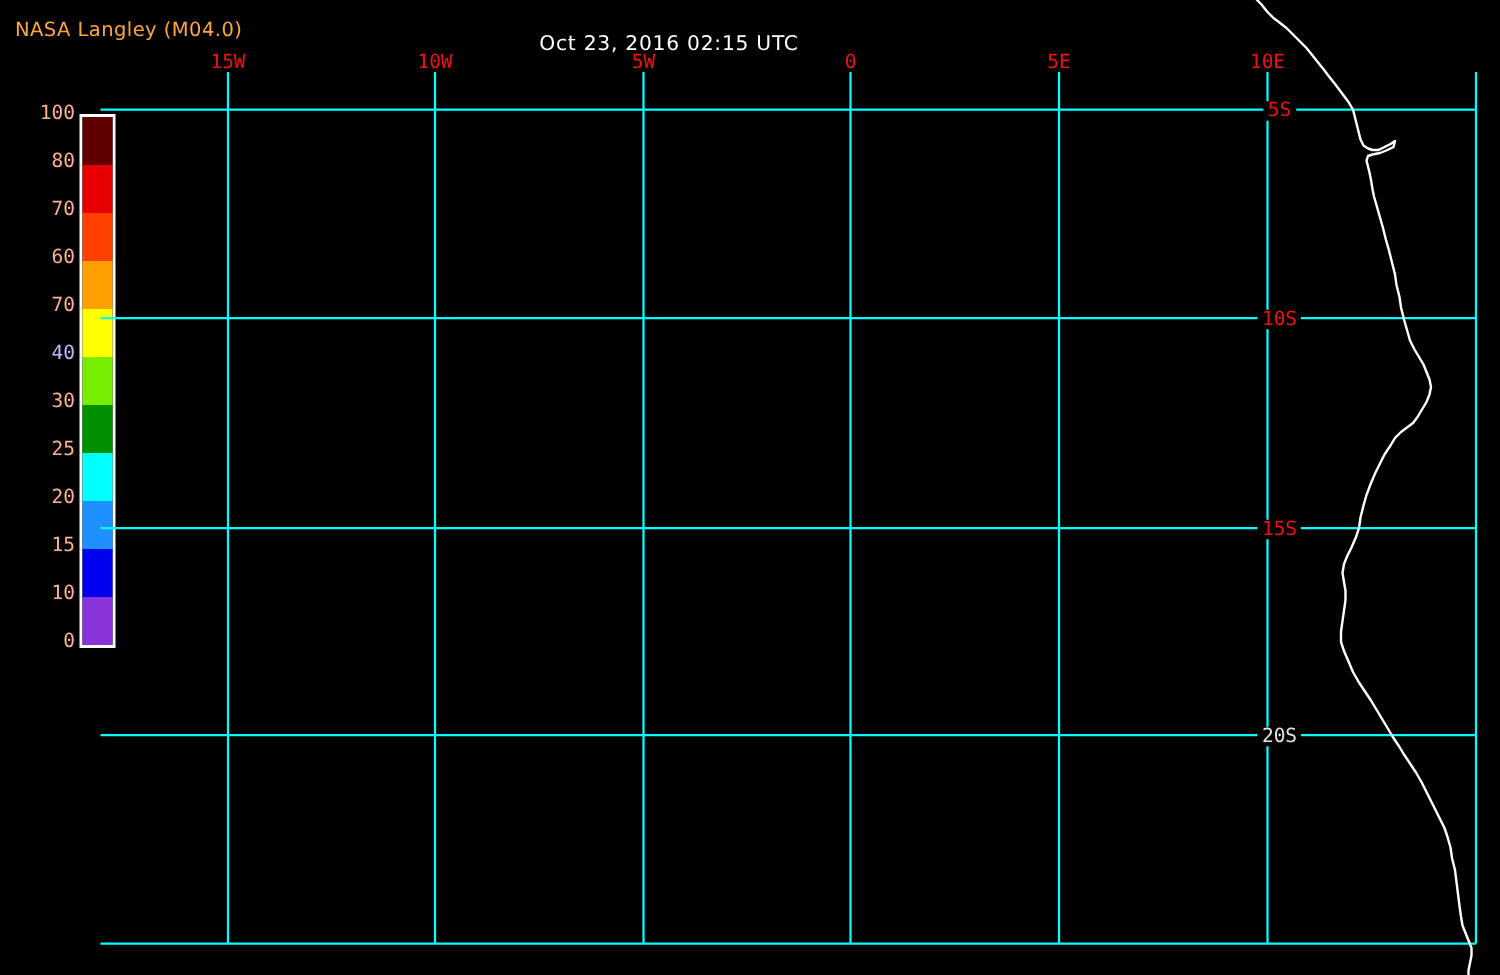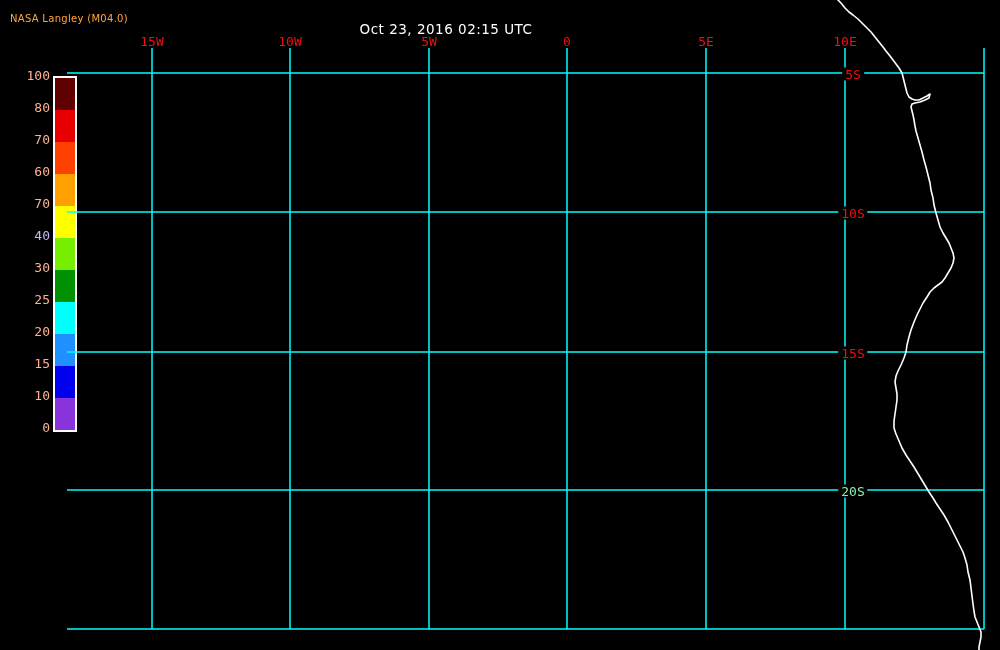--- a/index.html
+++ b/index.html
@@ -12,21 +12,21 @@
     width: 1000px;
     height: 650px;
     background: #000;
     overflow: hidden;
     font-family: "DejaVu Sans", sans-serif;
   }
   #source-label {
     position: absolute;
     left: 10px;
     top: 13px;
-    font-size: 10px;
+    font-size: 13px;
     letter-spacing: 0.3px;
     white-space: nowrap;
   }
   #map-title {
     position: absolute;
     left: 472px;
     top: 2px;
     transform: translateX(-50%);
     color: #fff;
     font-size: 15px;
@@ -180,16 +180,16 @@
   <div id="grid-labels">
       <span class="lon-label" style="left: 152px; top: 35px; color: rgb(240, 16, 16);">15W</span>
       <span class="lon-label" style="left: 290px; top: 35px; color: rgb(240, 16, 16);">10W</span>
       <span class="lon-label" style="left: 429px; top: 35px; color: rgb(240, 16, 16);">5W</span>
       <span class="lon-label" style="left: 567px; top: 35px; color: rgb(240, 16, 16);">0</span>
       <span class="lon-label" style="left: 706px; top: 35px; color: rgb(240, 16, 16);">5E</span>
       <span class="lon-label" style="left: 845px; top: 35px; color: rgb(240, 16, 16);">10E</span>
       <span class="lat-label" style="left: 853px; top: 73.5px; color: rgb(240, 16, 16);">5S</span>
       <span class="lat-label" style="left: 853px; top: 212.5px; color: rgb(240, 16, 16);">10S</span>
       <span class="lat-label" style="left: 853px; top: 352.5px; color: rgb(240, 16, 16);">15S</span>
-      <span class="lat-label" style="left: 853px; top: 490.5px; color: #86efac;">20S</span>
+      <span class="lat-label" style="left: 853px; top: 490.5px; color: #e5e5e5;">20S</span>
     </div>
 
 </div>
 
 </body></html>

